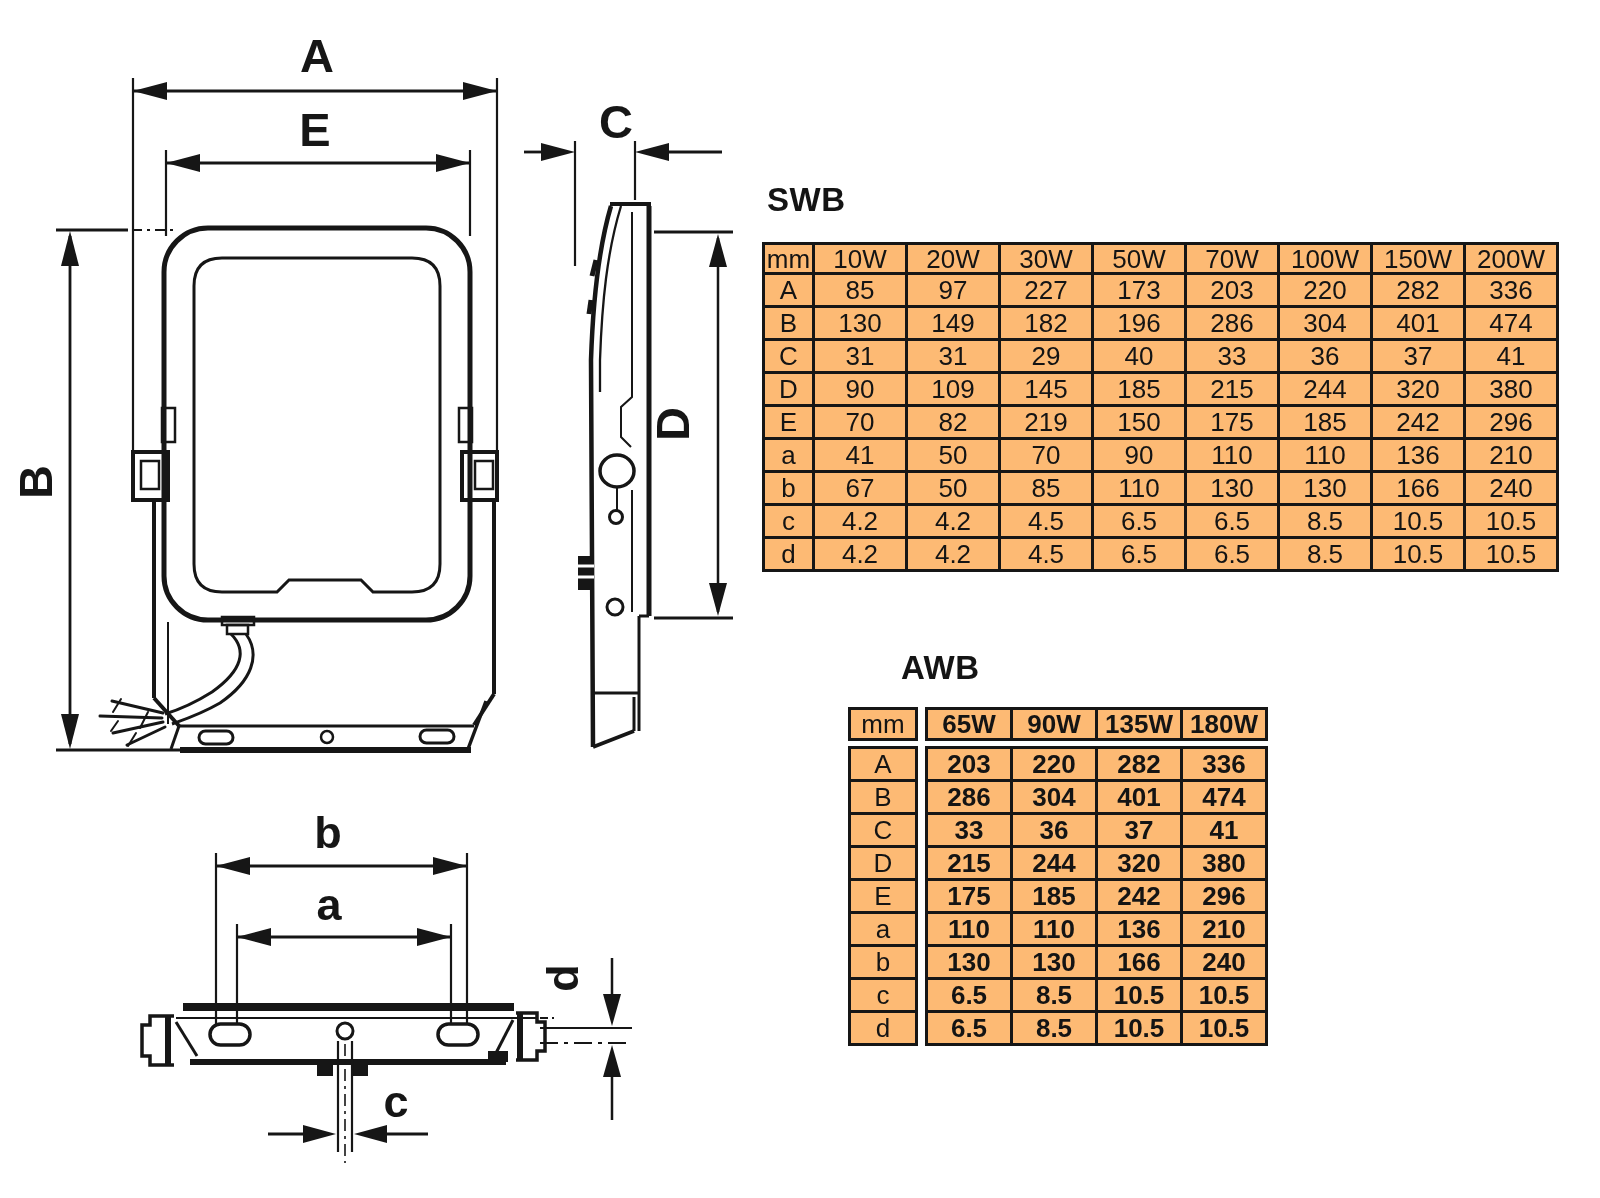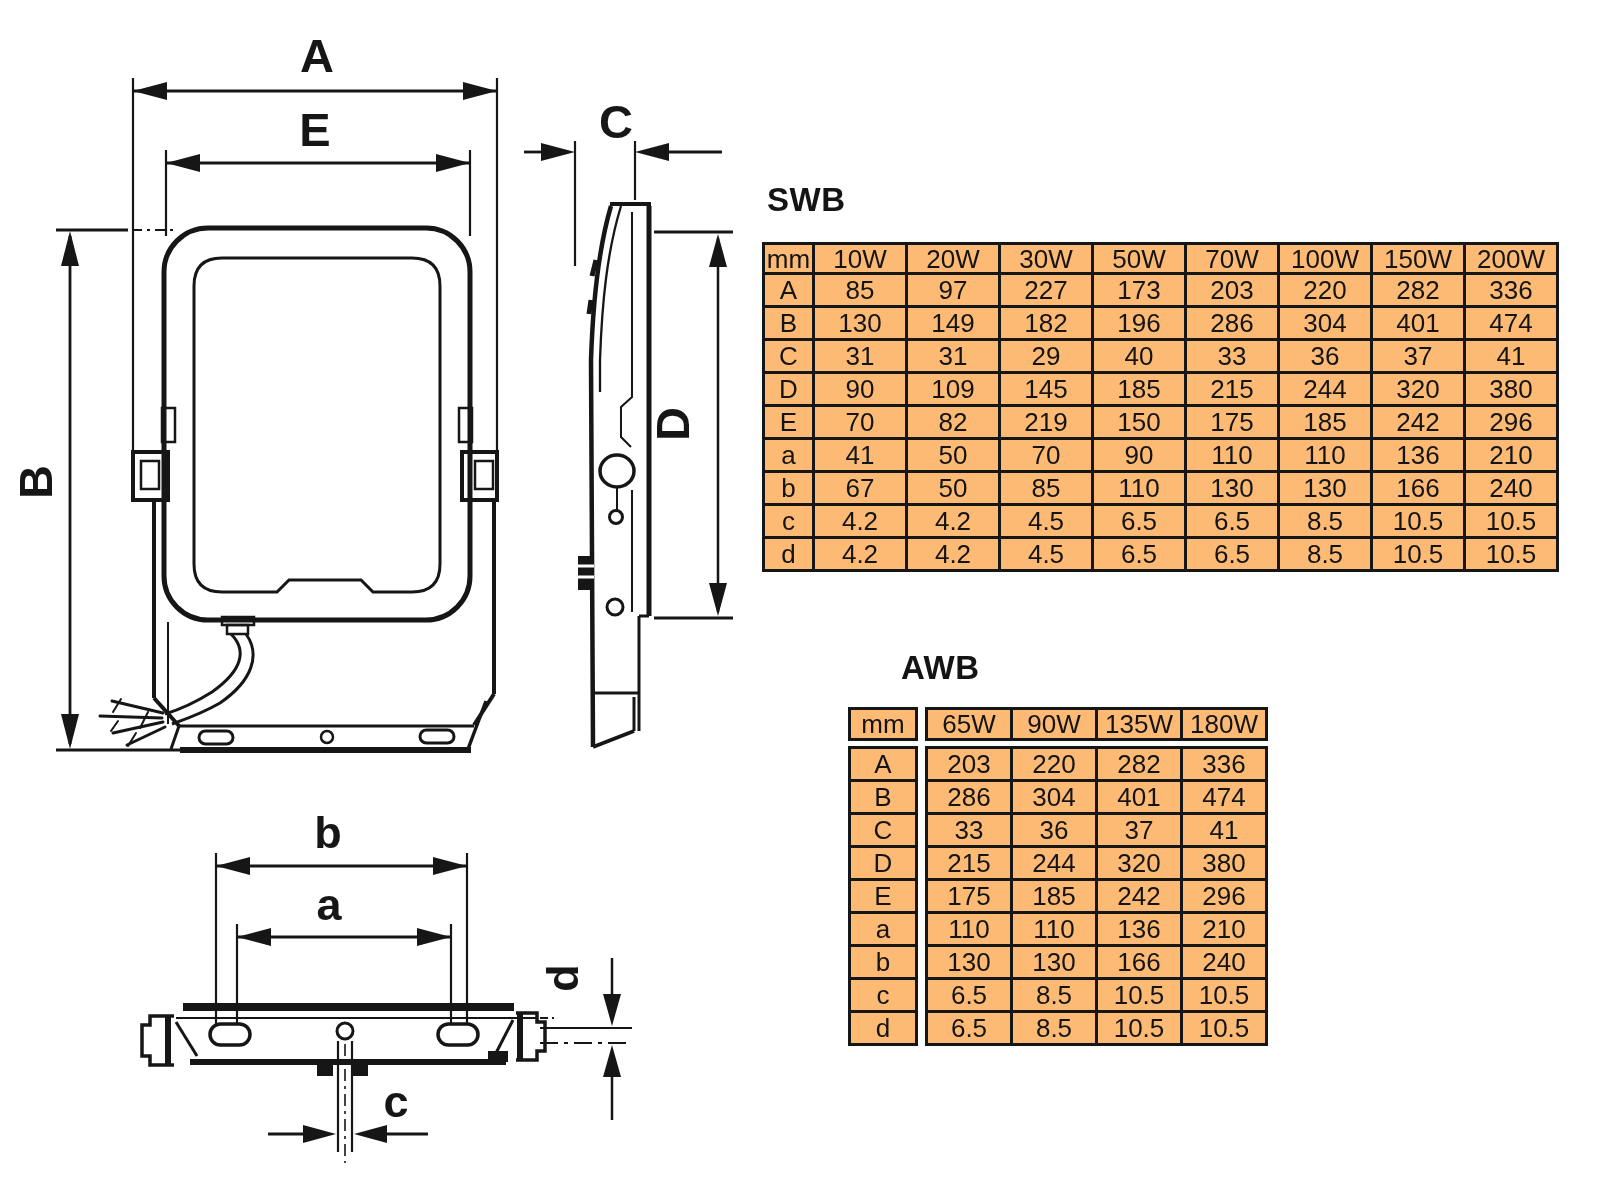--- a/index.html
+++ b/index.html
@@ -20,21 +20,21 @@
   table.dim { border-collapse:collapse; table-layout:fixed; background:#fdba74; }
   table.dim td { border:3px solid #161616; text-align:center; vertical-align:middle;
                  font-size:26px; line-height:1; color:#141414; padding:0; }
   #swb-table { position:absolute; left:762px; top:242px; }
   #swb-table td { width:93px; height:33px; }
   #swb-table td:first-child { width:50px; }
   #swb-table tr:first-child td { height:30px; }
 
   #awb-wrap { position:absolute; left:848px; top:707px; display:flex; gap:7px; }
   .awb-left table td { width:67px; }
-  .awb-right table td { width:85px; }
+  .awb-right table td { width:85px;font-weight:bold; }
   .awb-corner td, .awb-head td { height:31px; }
   .awb-labels td, .awb-body td { height:33px; }
   .awb-labels, .awb-body { margin-top:5px; }
 </style>
 </head>
 <body>
 
 <div class="canvas">
 
   <svg class="drawing" width="1600" height="1198" viewBox="0 0 1600 1198">

